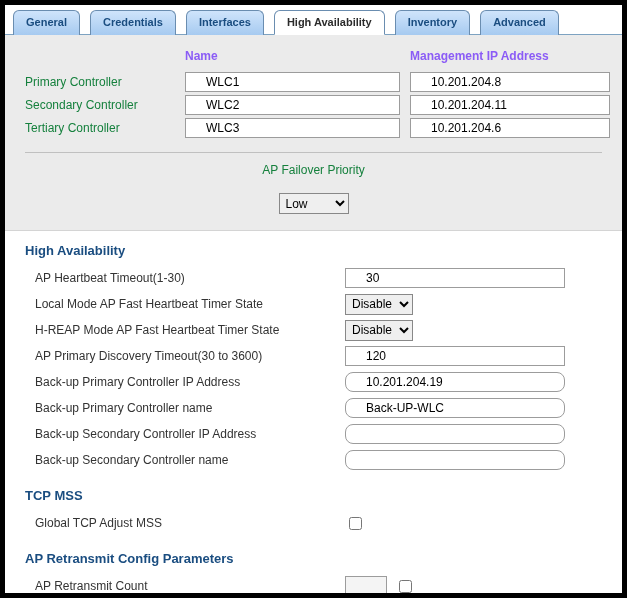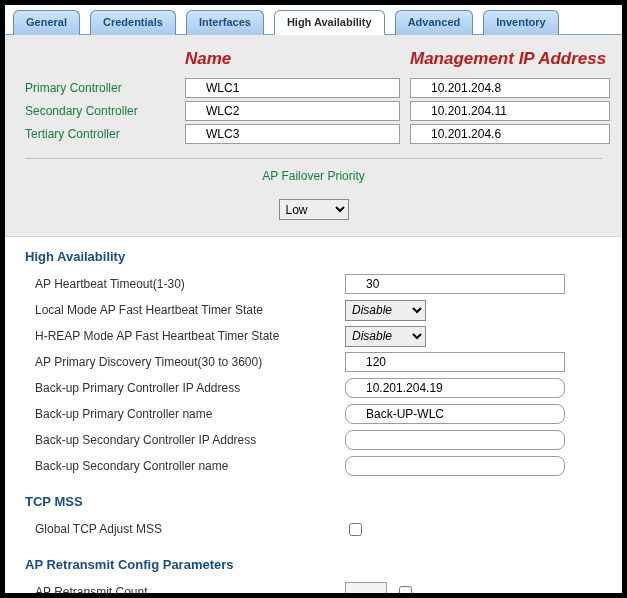--- a/index.html
+++ b/index.html
@@ -45,25 +45,24 @@
     border-bottom: 1px solid #d4d4d4;
   }
   .grid {
     display: grid;
     grid-template-columns: 150px 215px 200px;
     column-gap: 10px;
     row-gap: 3px;
     align-items: center;
   }
   .col-header {
-    color: #b91c1c;
+    color: #8b5cf6;
     font-weight: 700;
-    font-size: 17px;
+    font-size: 12px;
     padding: 4px 0 6px 0;
-    font-style: italic;
   }
   .plain-label { color: #15803d; }
   input[type=text] {
     height: 20px;
     border: 1px solid #9c9c9c;
     font-family: inherit;
     font-size: 12px;
     padding: 1px 20px;
     width: 100%;
   }
@@ -91,35 +90,35 @@
   .form-row {
     display: grid;
     grid-template-columns: 310px 220px;
     align-items: center;
     min-height: 24px;
     margin-bottom: 2px;
     padding-left: 10px;
   }
   .form-row .lbl { color: #333; }
   .narrow { width: 50px; }
-  .med { width: 81px; font-style: italic; }
+  .med { width: 68px; }
   .wide { width: 190px; border-radius: 8px; }
   .chk { width:13px;height:13px; }
   .inline { display:flex; align-items:center; gap:8px;}
 </style>
 </head>
 <body>
 
 <div class="tabs">
   <div class="tab">General</div>
   <div class="tab">Credentials</div>
   <div class="tab">Interfaces</div>
   <div class="tab active">High Availability</div>
+  <div class="tab">Inventory</div>
   <div class="tab">Advanced</div>
-  <div class="tab">Inventory</div>
 </div>
 
 <div class="gray-panel">
   <div class="grid">
     <div></div>
     <div class="col-header">Name</div>
     <div class="col-header">Management IP Address</div>
 
     <div class="plain-label">Primary Controller</div>
     <input type="text" value="WLC1" style="">

